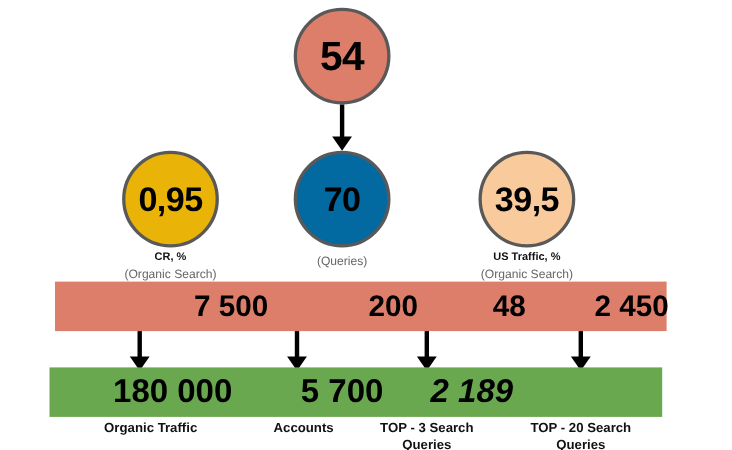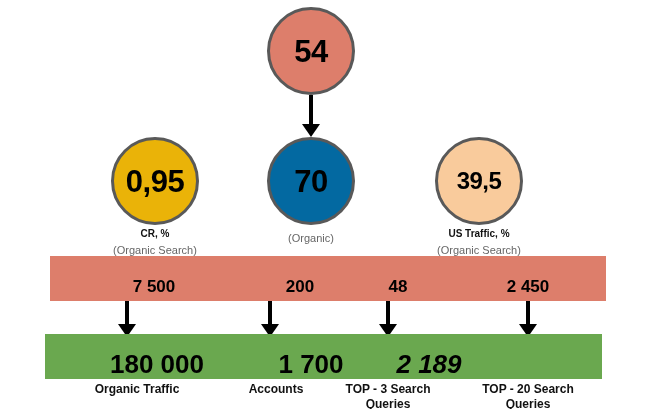--- a/index.html
+++ b/index.html
@@ -35,21 +35,21 @@
     line-height: 1;
   }
 
   .node-top {
     left: 267px;
     top: 7px;
     width: 88px;
     height: 88px;
     background: #dd7e6b;
   }
-  .node-top .node-value { font-size: 31px; }
+  .node-top .node-value { font-size: 37px; }
 
   .node-left {
     left: 111px;
     top: 137px;
     width: 88px;
     height: 88px;
     background: #eab308;
   }
   .node-left .node-value { font-size: 31px; }
 
@@ -62,21 +62,21 @@
   }
   .node-mid .node-value { font-size: 31px; }
 
   .node-right {
     left: 435px;
     top: 137px;
     width: 88px;
     height: 88px;
     background: #f9cb9c;
   }
-  .node-right .node-value { font-size: 24px; }
+  .node-right .node-value { font-size: 31px; }
 
   
   .caption {
     position: absolute;
     width: 180px;
     text-align: center;
     line-height: 1.18;
   }
   .caption .cap-title {
     display: block;
@@ -143,22 +143,22 @@
     height: 45px;
     background: #6aa84f;
   }
   .bar-cell {
     position: absolute;
     text-align: center;
     font-weight: bold;
     color: #000000;
     line-height: 1;
   }
-  .bar-red .bar-cell   { font-size: 17px; top: 22px; }
-  .bar-green .bar-cell { font-size: 26px; top: 17px; }
+  .bar-red .bar-cell   { font-size: 27px; top: 9px; text-align: right; }
+  .bar-green .bar-cell { font-size: 30px; top: 7px; }
 
   
   .arrow-drop {
     position: absolute;
     top: 301px;
     width: 18px;
     height: 36px;
   }
   .arrow-drop .shaft {
     position: absolute;
@@ -212,21 +212,21 @@
   </div>
   <div class="node node-right">
     <span class="node-value">39,5</span>
   </div>
 
   <div class="caption cap-left">
     <span class="cap-title">CR, %</span>
     <span class="cap-sub">(Organic Search)</span>
   </div>
   <div class="caption cap-mid">
-    <span class="cap-sub">(Organic)</span>
+    <span class="cap-sub">(Queries)</span>
   </div>
   <div class="caption cap-right">
     <span class="cap-title">US Traffic, %</span>
     <span class="cap-sub">(Organic Search)</span>
   </div>
 
   <div class="bar bar-red">
     <div class="bar-cell" style="left:14px;  width:180px;">7 500</div>
     <div class="bar-cell" style="left:170px; width:160px;">200</div>
     <div class="bar-cell" style="left:268px; width:160px;">48</div>
@@ -245,21 +245,21 @@
     <div class="shaft"></div>
     <div class="head"></div>
   </div>
   <div class="arrow-drop" style="left:519px;">
     <div class="shaft"></div>
     <div class="head"></div>
   </div>
 
   <div class="bar bar-green">
     <div class="bar-cell" style="left:12px;  width:200px;">180 000</div>
-    <div class="bar-cell" style="left:186px; width:160px;">1 700</div>
+    <div class="bar-cell" style="left:186px; width:160px;">5 700</div>
     <div class="bar-cell" style="left:304px; width:160px;font-style:italic;">2 189</div>
   </div>
 
   <div class="bottom-label" style="left:47px;  width:180px; white-space:pre-line;">Organic Traffic</div>
   <div class="bottom-label" style="left:196px; width:160px; white-space:pre-line;">Accounts</div>
   <div class="bottom-label" style="left:308px; width:160px; white-space:pre-line;">TOP - 3 Search
 Queries</div>
   <div class="bottom-label" style="left:448px; width:160px; white-space:pre-line;">TOP - 20 Search
 Queries</div>
 

